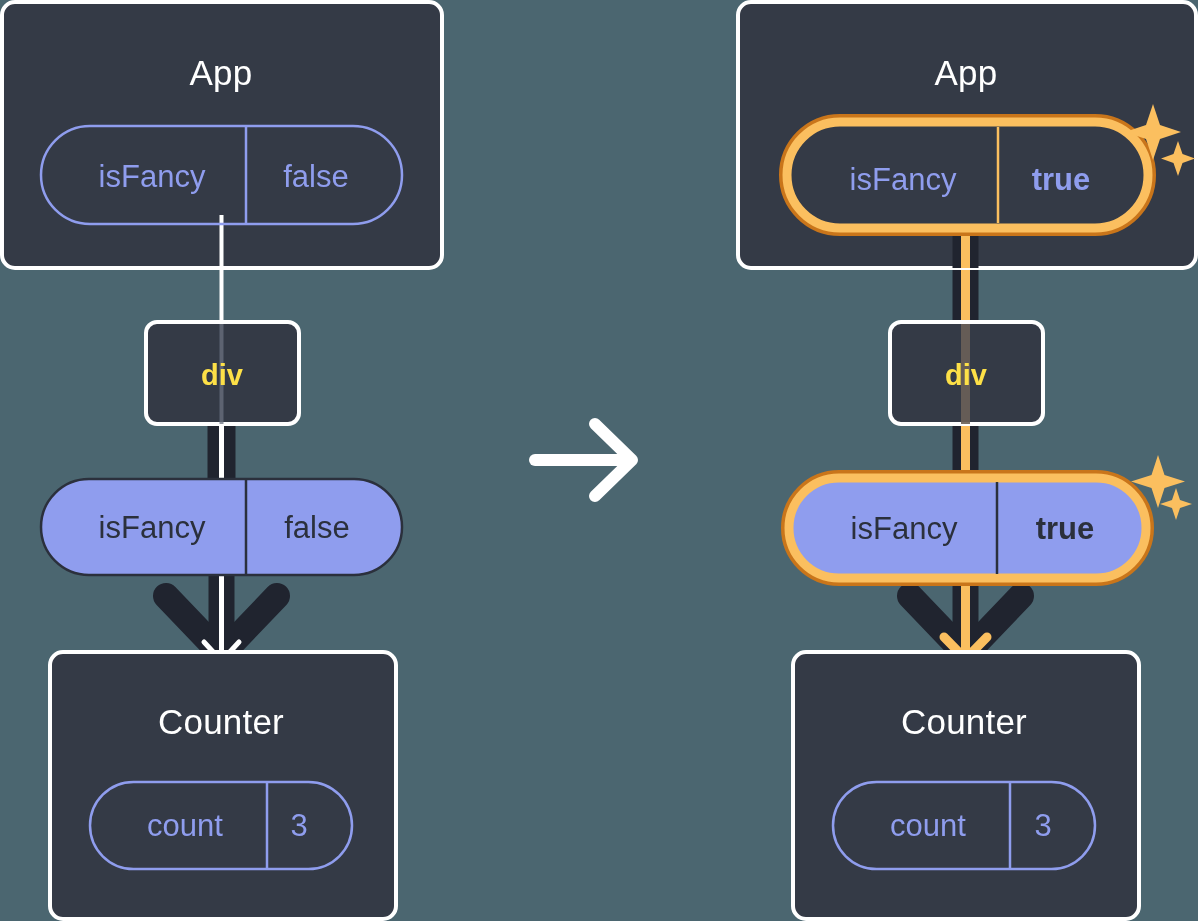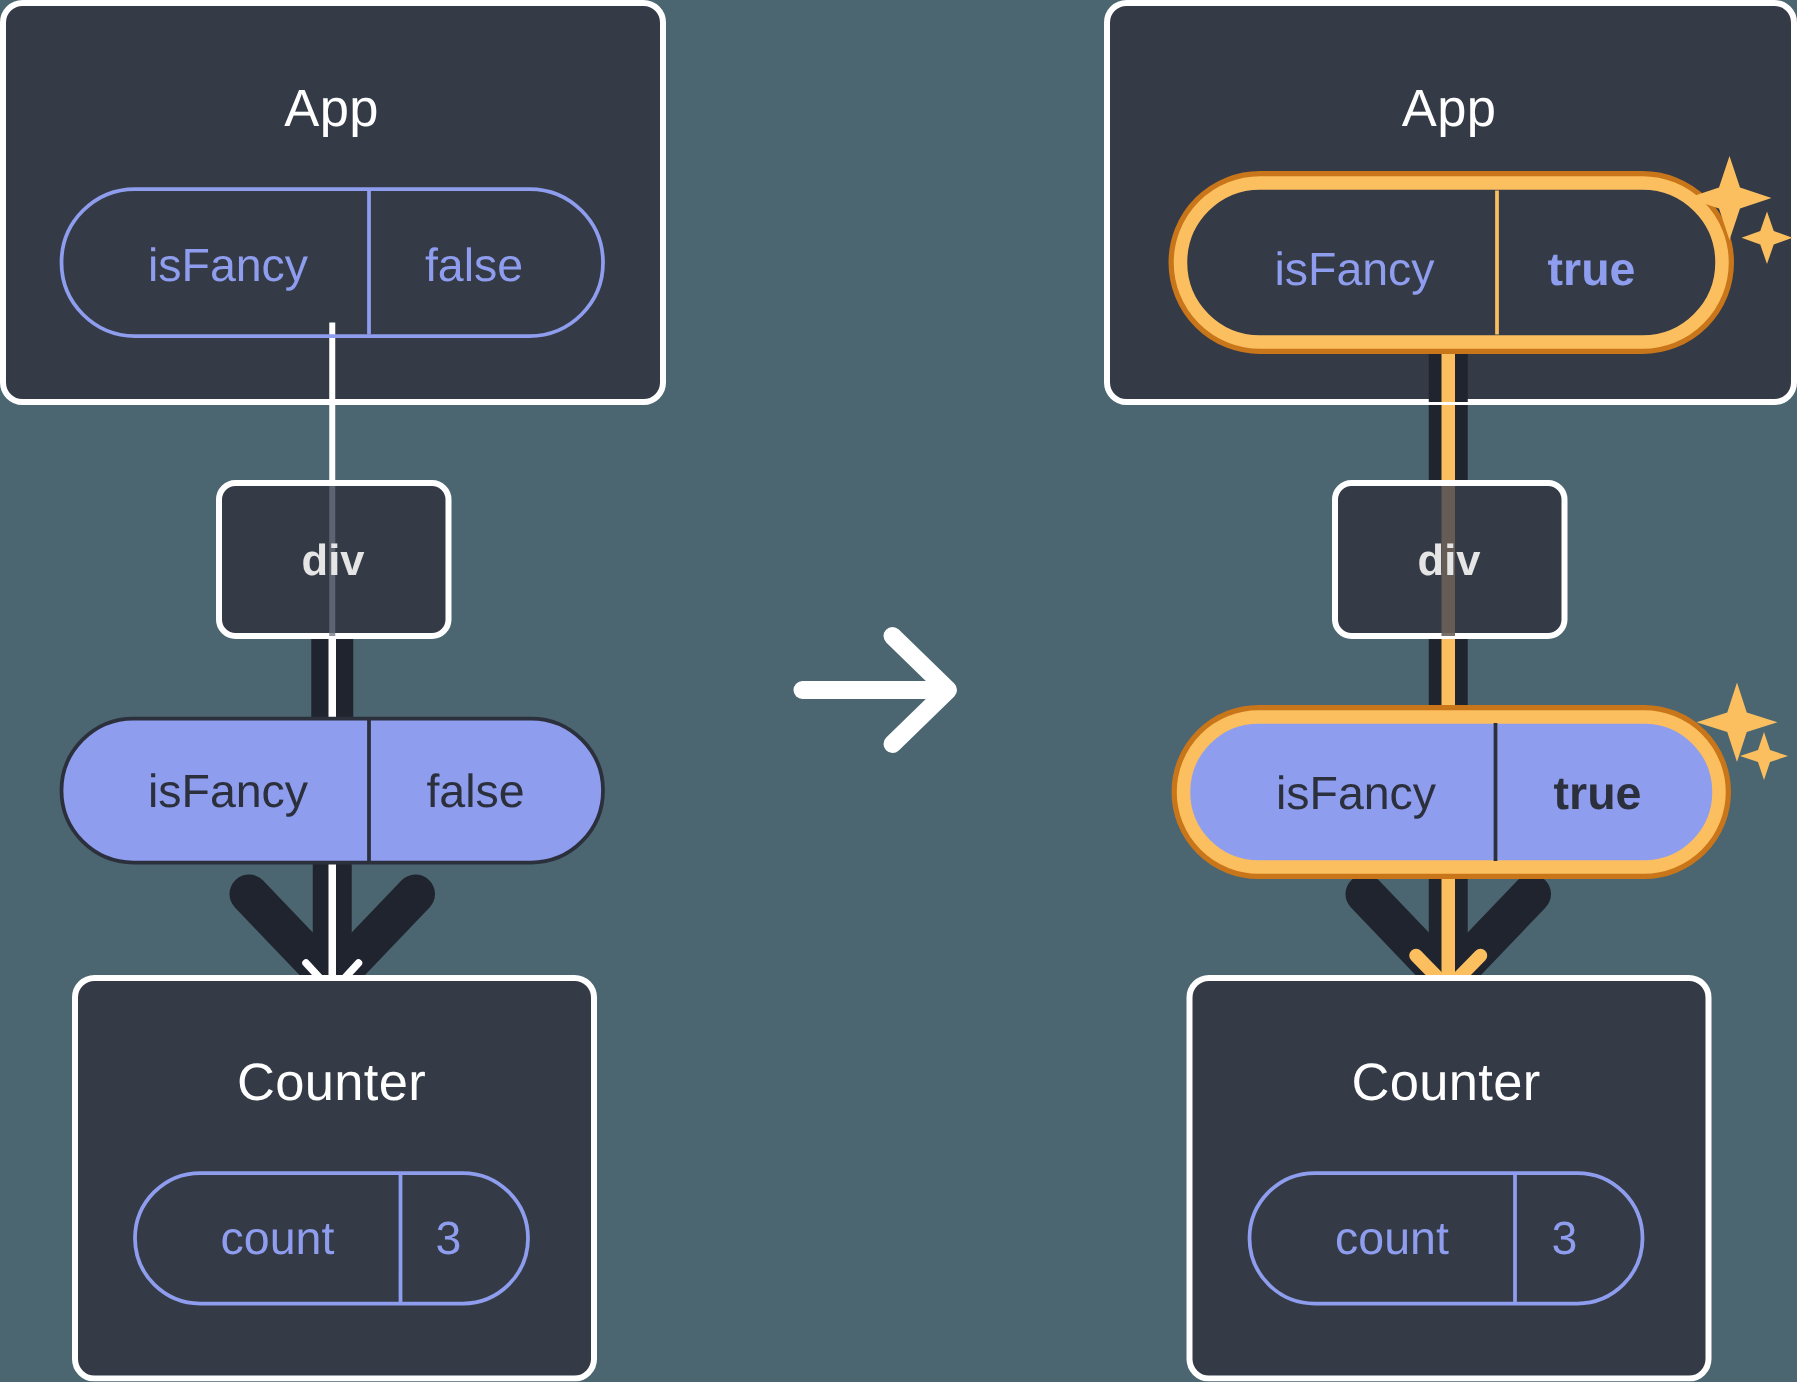--- a/index.html
+++ b/index.html
@@ -31,21 +31,21 @@
     white-space: nowrap;
     pointer-events: none;
   }
   .comp-title {
     color: #ffffff;
     font-size: 35px;
     font-weight: 400;
     letter-spacing: 0.2px;
   }
   .box-title {
-    color: #e5e5e5;
+    color: #fde047;
     font-size: 29px;
     font-weight: 700;
   }
   .pill-txt-outline {
     color: #8f9dee;
     font-size: 31px;
     font-weight: 400;
   }
   .pill-txt-filled {
     color: #2b303c;

